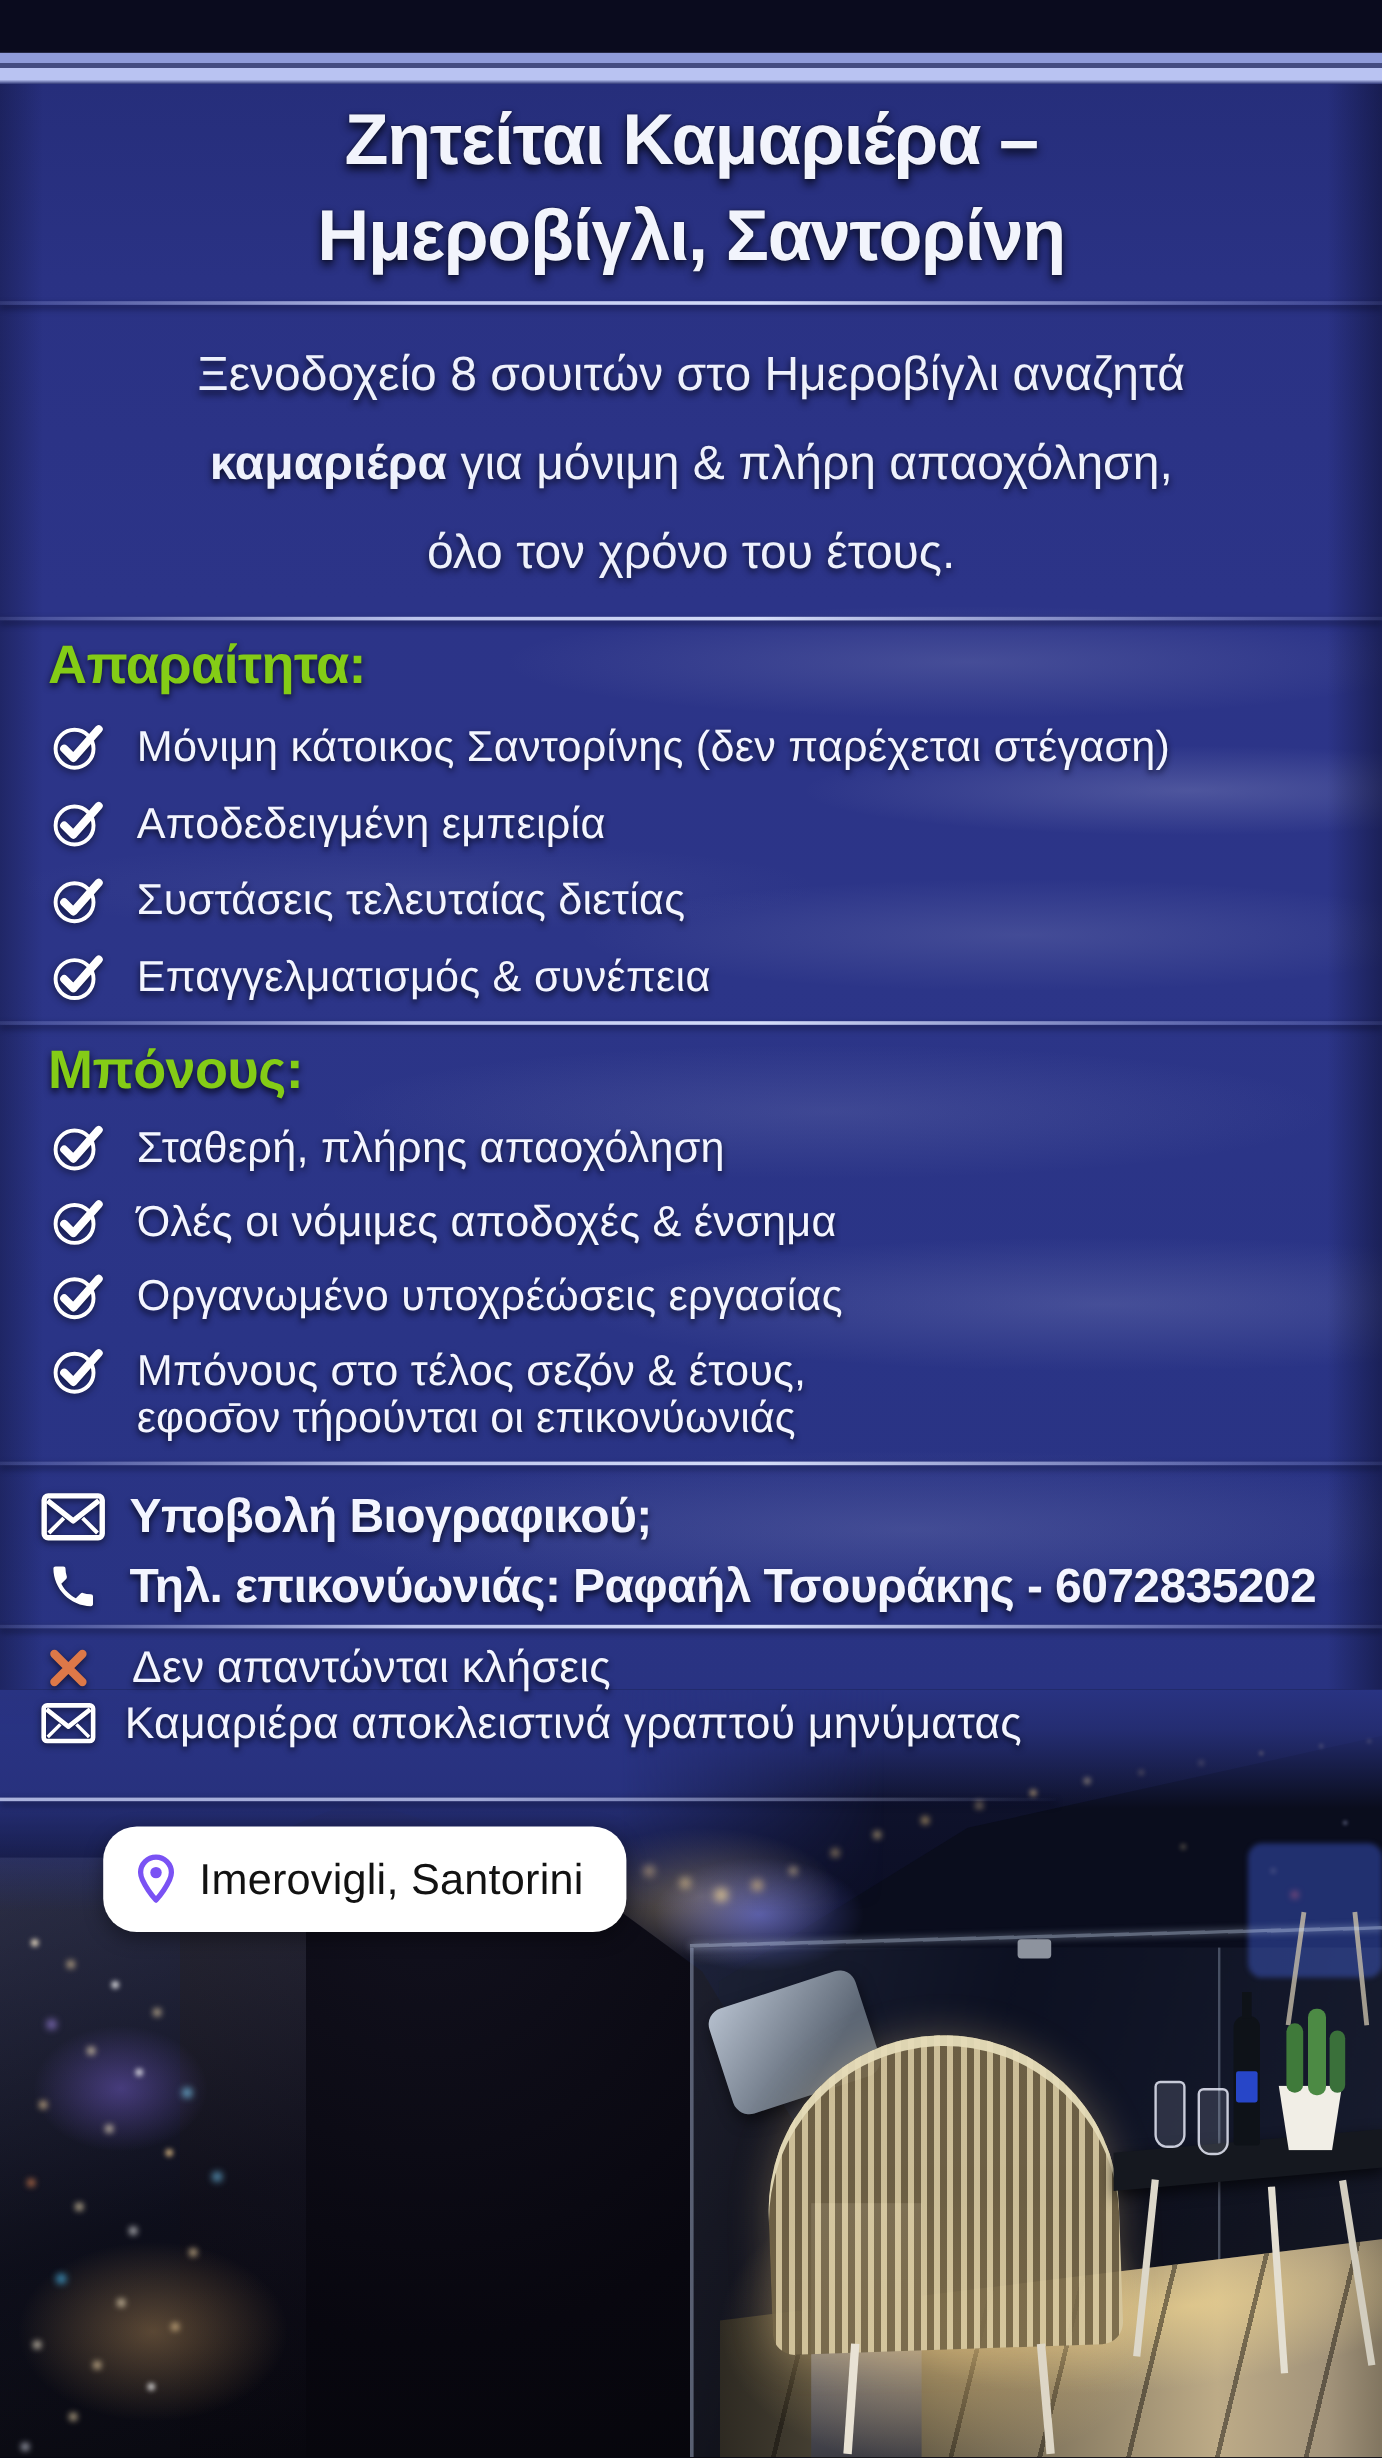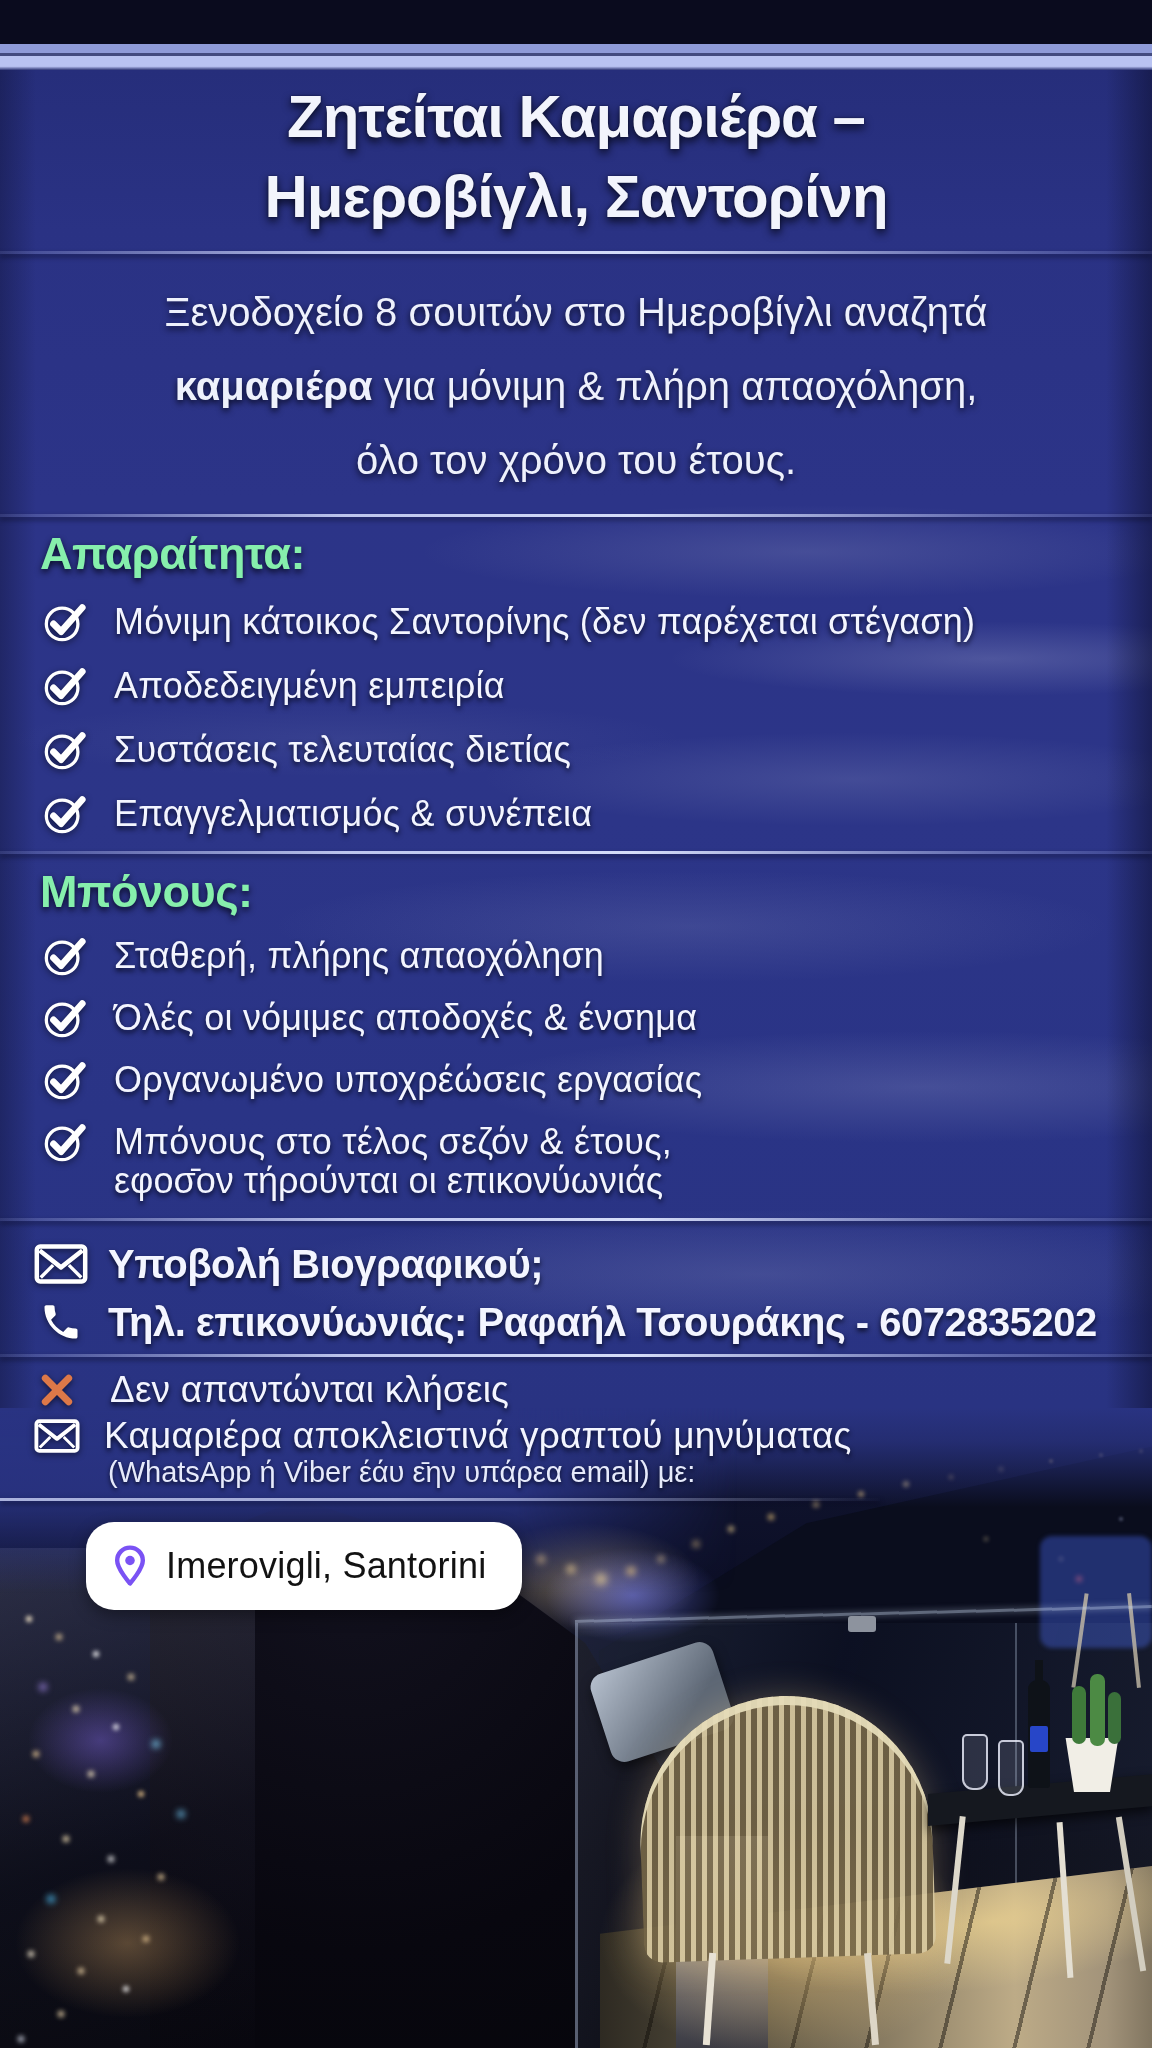--- a/index.html
+++ b/index.html
@@ -32,21 +32,21 @@
     box-shadow:0 3px 5px rgba(5,8,25,.55);}
   .divider.fade-right{right:auto;width:880px;
     background:linear-gradient(90deg, rgba(214,222,255,.75), rgba(214,222,255,.7) 45%, rgba(214,222,255,0));}
 
   
   .title-line{position:absolute;left:0;right:0;text-align:center;font-size:60px;font-weight:700;
     color:#f2f4fc;letter-spacing:-1px;text-shadow:0 4px 8px rgba(3,5,20,.9),0 0 2px rgba(3,5,20,.6);z-index:5;}
   .intro-line{position:absolute;left:0;right:0;text-align:center;font-size:40px;color:#eef1fc;
     text-shadow:0 3px 6px rgba(3,5,20,.85);z-index:5;}
   .intro-line b{font-weight:700;text-align:center;}
-  .heading{position:absolute;left:40px;font-size:45px;font-weight:700;color:#86efac;
+  .heading{position:absolute;left:40px;font-size:45px;font-weight:700;color:#84cc16;
     letter-spacing:-.5px;text-shadow:0 3px 6px rgba(4,6,24,.9);z-index:5;}
   .row{position:absolute;left:0;right:0;display:flex;align-items:center;z-index:5;}
   .r-icon{flex:0 0 auto;width:46px;height:46px;margin-left:42px;display:flex;align-items:center;justify-content:center;
     filter:drop-shadow(0 2px 3px rgba(5,8,25,.7));}
   .r-text{margin-left:26px;font-size:36px;color:#f3f5ff;letter-spacing:.2px;
     text-shadow:0 3px 5px rgba(4,6,24,.85);}
   .cont-line{position:absolute;left:114px;font-size:36px;color:#f3f5ff;
     text-shadow:0 3px 5px rgba(4,6,24,.85);z-index:5;}
   .contact .r-icon{margin-left:32px;width:58px;}
   .contact .r-text{margin-left:18px;font-size:40px;font-weight:700;letter-spacing:-.5px;}
@@ -334,21 +334,20 @@
   <div class="row" style="top:1410px;height:52px">
     <span class="r-icon" style="margin-left:34px">
       <svg width="50" height="38" viewBox="0 0 48 36">
           <rect x="2.5" y="2.5" width="43" height="31" rx="3" fill="none" stroke="#ffffff" stroke-width="4"></rect>
           <path d="M5 6 L24 21 L43 6" fill="none" stroke="#ffffff" stroke-width="4" stroke-linejoin="round"></path>
           <path d="M6 30 L17 19 M42 30 L31 19" fill="none" stroke="#ffffff" stroke-width="3"></path>
         </svg>
     </span>
     <span class="r-text" style="font-size:37px;margin-left:24px">Καμαριέρα αποκλειστινά γραπτού μηνύματας</span>
   </div>
-  <div class="note" style="top:1456px">(WhatsApp ή Viber έάυ ε̄ην υπάρεα email) με:</div>
   <div class="divider fade-right" style="top:1498px"></div>
 
   <div class="sticker">
     <span class="pin">
       <svg width="44" height="44" viewBox="0 0 24 24">
           <path d="M12 21.5 C12 21.5 5 13.6 5 9 a7 7 0 0 1 14 0 c0 4.6 -7 12.5 -7 12.5 z" fill="none" stroke="#7a52f4" stroke-width="2.4" stroke-linejoin="round"></path>
           <circle cx="12" cy="9" r="2.6" fill="#7a52f4"></circle>
         </svg>
     </span>
     <span class="loc-text">Imerovigli, Santorini</span>

